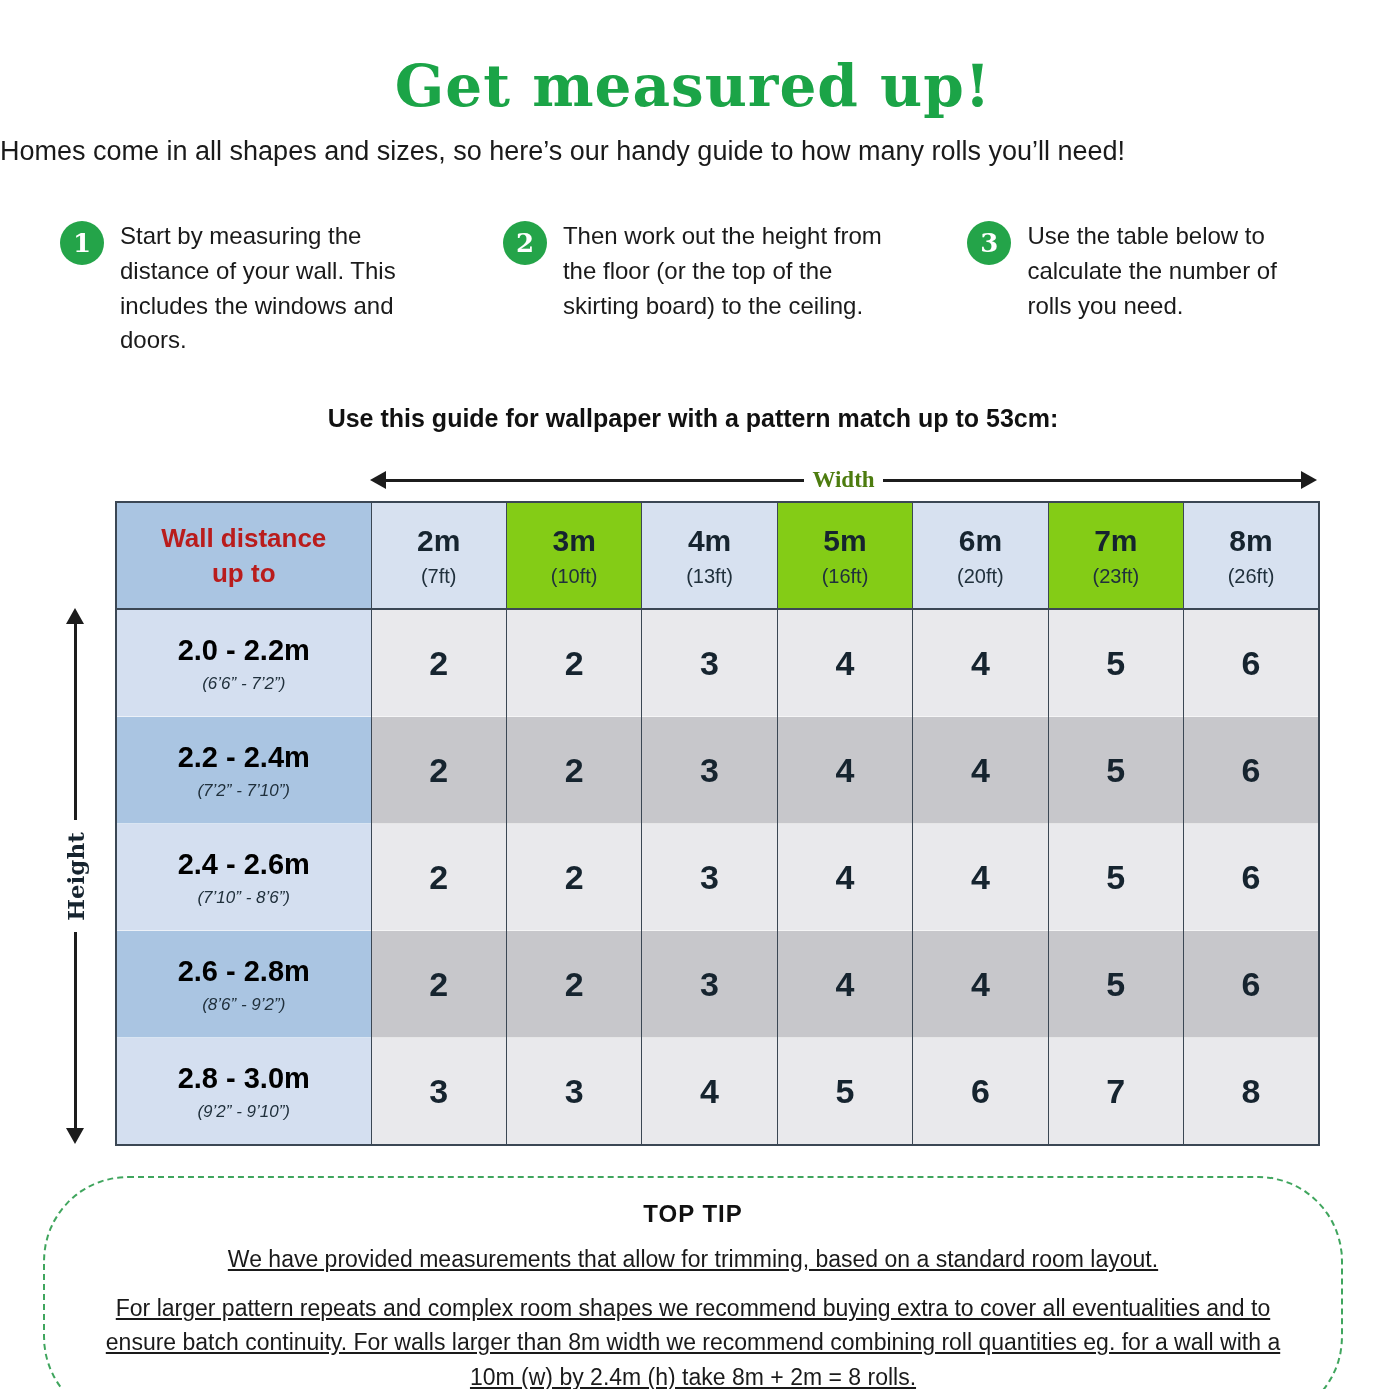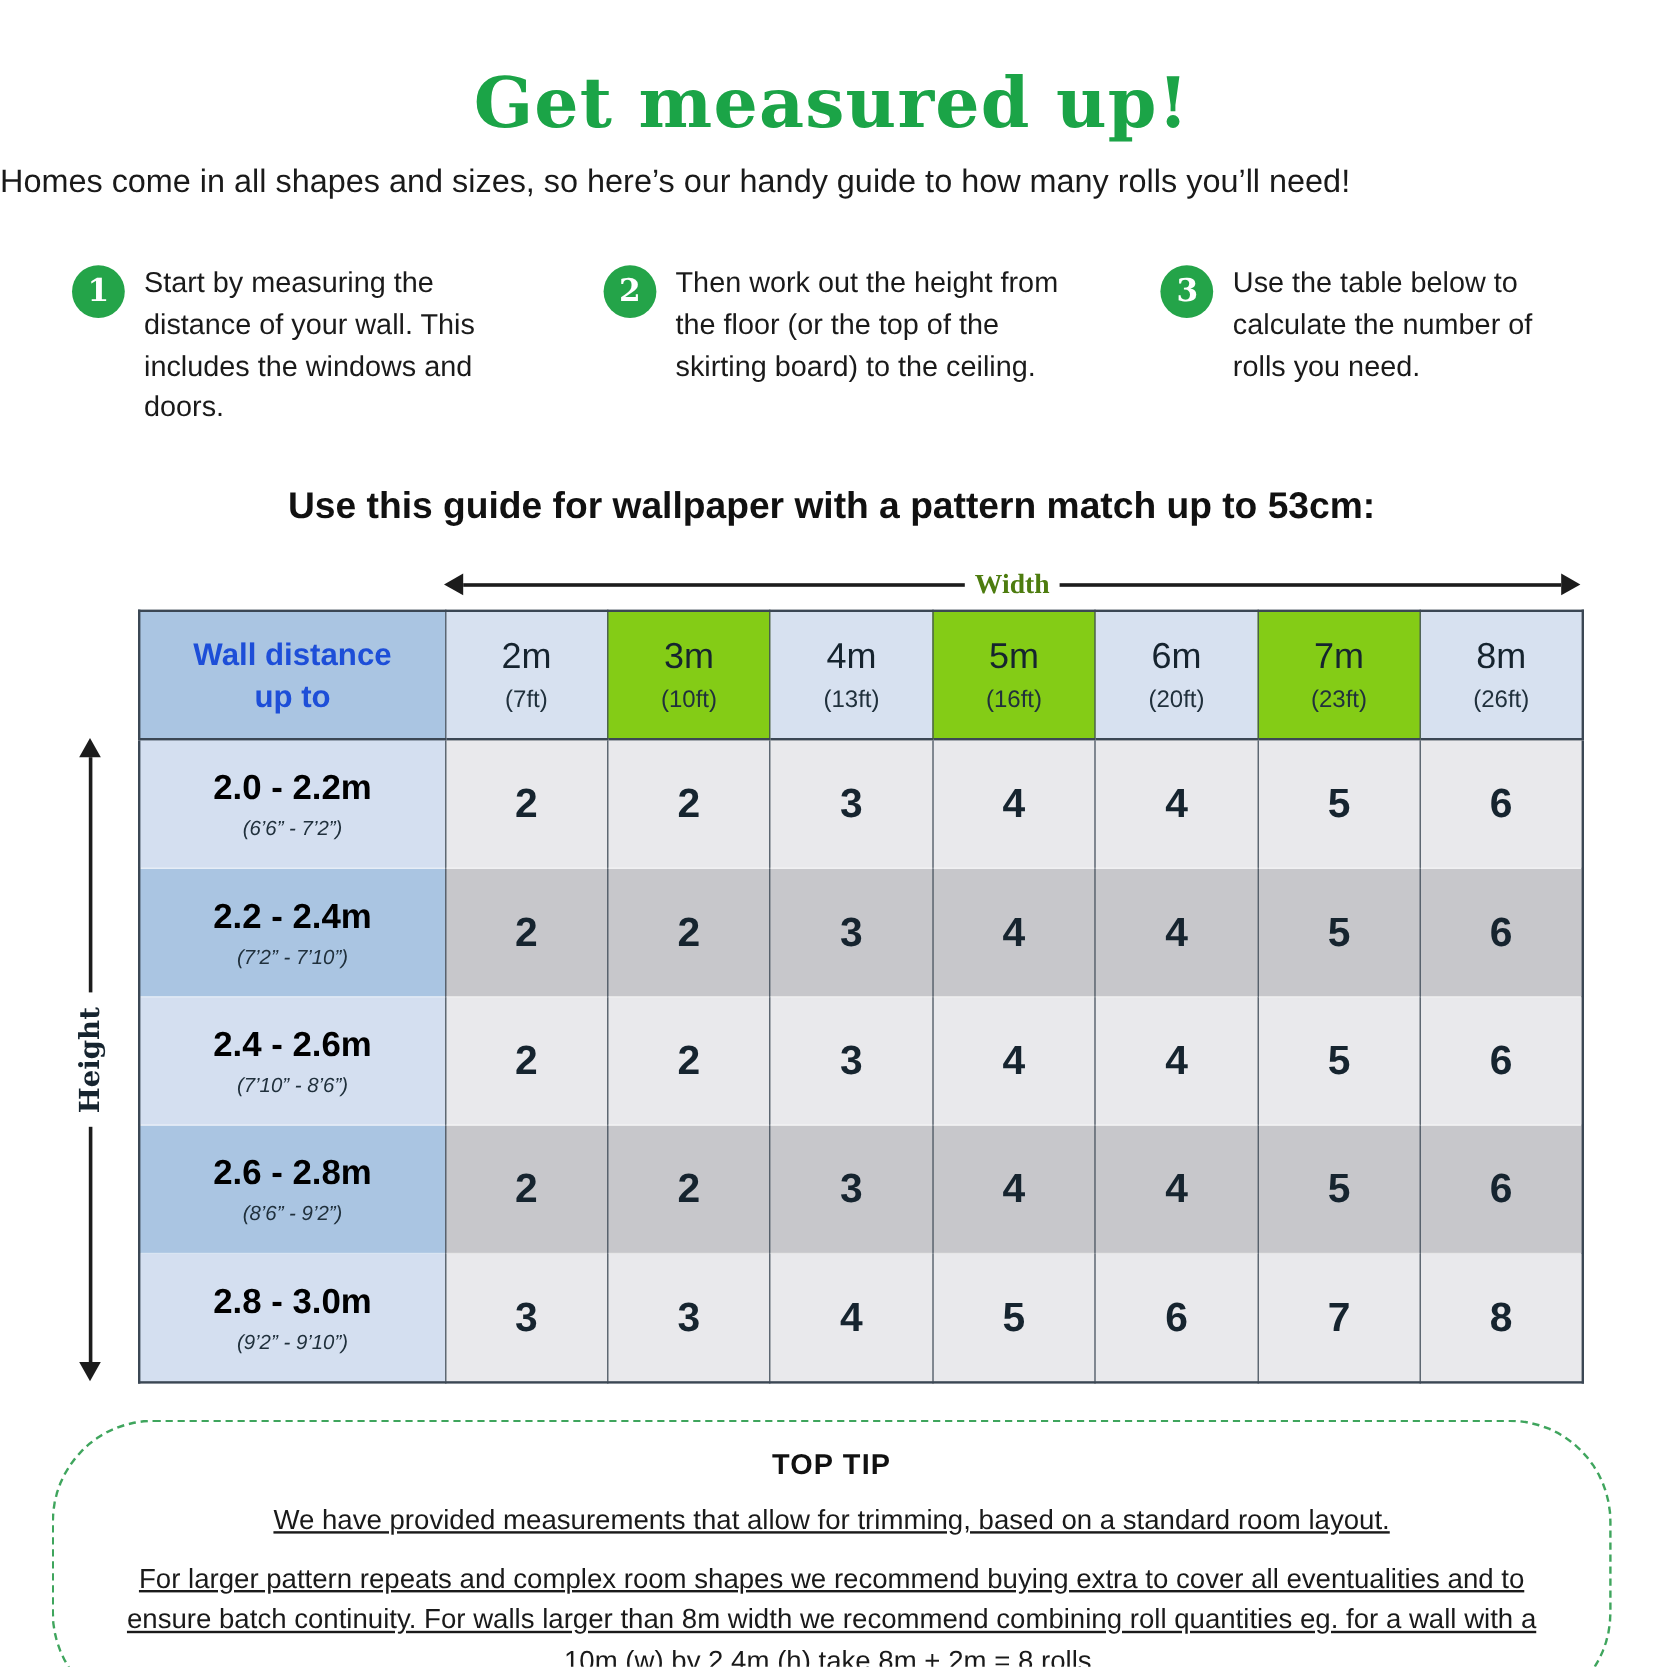--- a/index.html
+++ b/index.html
@@ -15,21 +15,21 @@
   
   .steps{display:grid;grid-template-columns:1.04fr 1.1fr 1fr;column-gap:70px;
          padding:0 60px;margin-top:52px;}
   .step{display:flex;align-items:flex-start;}
   .badge{flex:0 0 auto;width:44px;height:44px;border-radius:50%;background:#24a449;
          color:#ffffff;font-family:"DejaVu Serif",serif;font-weight:bold;font-size:26px;
          display:flex;align-items:center;justify-content:center;margin-top:2px;}
   .step-text{margin:0 0 0 16px;font-size:24px;line-height:1.45;}
 
   
-  .table-caption{margin:46px 0 0;text-align:center;font-size:31px;font-weight:bold;color:#111;}
+  .table-caption{margin:46px 0 0;text-align:center;font-size:25px;font-weight:bold;color:#111;}
 
   
   .width-arrow{margin:34px 69px 8px 370px;height:26px;display:flex;align-items:center;}
   .aline{flex:1;height:3px;background:#1c1c1c;}
   .ah{width:0;height:0;flex:0 0 auto;}
   .ah-left{border-top:9px solid transparent;border-bottom:9px solid transparent;border-right:16px solid #1c1c1c;}
   .ah-right{border-top:9px solid transparent;border-bottom:9px solid transparent;border-left:16px solid #1c1c1c;}
   .ah-up{border-left:9px solid transparent;border-right:9px solid transparent;border-bottom:16px solid #1c1c1c;}
   .ah-down{border-left:9px solid transparent;border-right:9px solid transparent;border-top:16px solid #1c1c1c;}
   .h-label{font-family:Liberation Serif, serif;font-weight:bold;font-size:23px;color:#4d7c0f;
@@ -45,24 +45,24 @@
            font-weight:bold;font-size:23px;color:#16242f;white-space:nowrap;}
 
   table.rolls{border-collapse:collapse;table-layout:fixed;width:1205px;
               border:2px solid #3b4754;}
   table.rolls col.lab{width:255px;}
   table.rolls th,table.rolls td{border-left:1.5px solid #3b4754;padding:0;text-align:center;vertical-align:middle;}
   table.rolls th:first-child,table.rolls td:first-child{border-left:none;}
   thead th{height:105px;border-bottom:2px solid #3b4754;}
   tbody th,tbody td{height:106px;border-top:1px solid rgba(255,255,255,0.55);}
   th.corner{background:#aac5e2;}
-  .corner-text{display:block;max-width:200px;margin:0 auto;font-size:26px;font-weight:bold;line-height:1.35;color:#1d4ed8;}
+  .corner-text{display:block;max-width:200px;margin:0 auto;font-size:26px;font-weight:bold;line-height:1.35;color:#b91c1c;}
   thead th.c-light{background:#d7e1f0;}
   thead th.c-dark{background:#84cc16;}
-  .m-line{font-size:30px;font-weight:normal;color:#16242f;line-height:1.2;}
+  .m-line{font-size:30px;font-weight:bold;color:#16242f;line-height:1.2;}
   .ft-line{font-size:20px;font-weight:normal;color:#20303c;margin-top:6px;}
   tbody tr.r-light th.rowlab{background:#d4dff0;}
   tbody tr.r-dark th.rowlab{background:#aac5e2;}
   tbody tr.r-light td{background:#e9e9ec;}
   tbody tr.r-dark td{background:#c7c7cb;}
   .range-m{font-size:29px;font-weight:bold;color:#000000;line-height:1.2;}
   .range-ft{font-size:17px;font-weight:normal;color:#20303c;margin-top:6px;font-style:italic;}
   td.val{font-size:34px;font-weight:bold;color:#16242f;}
 
   

